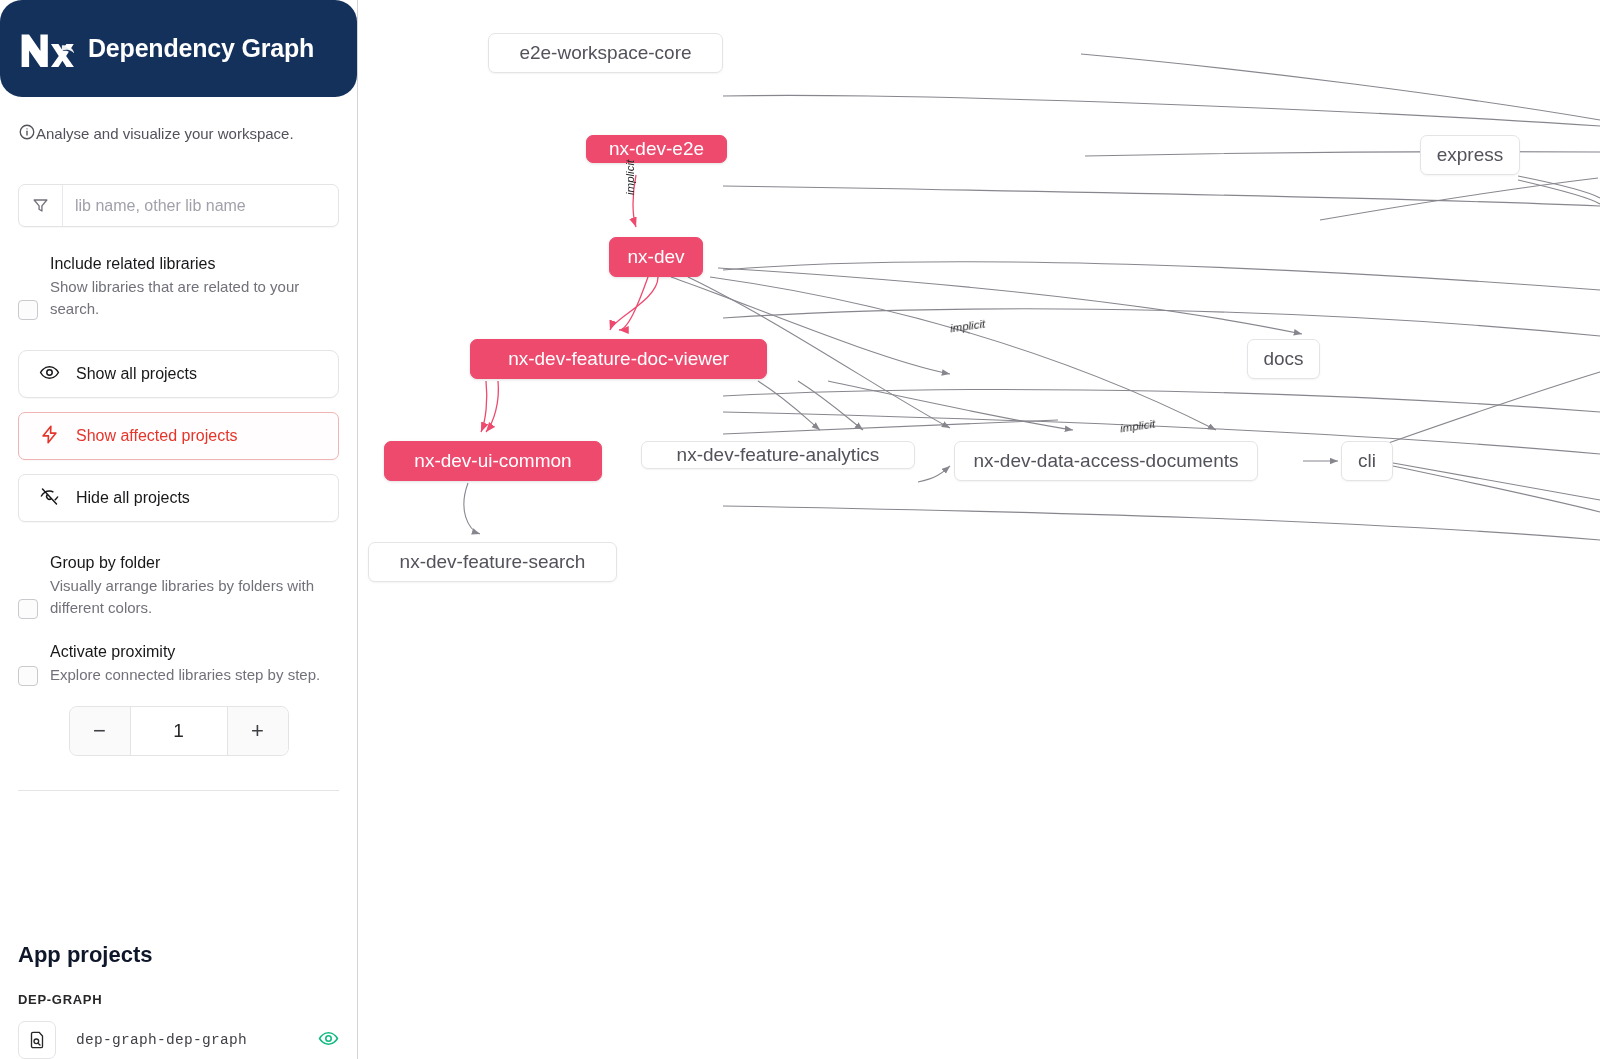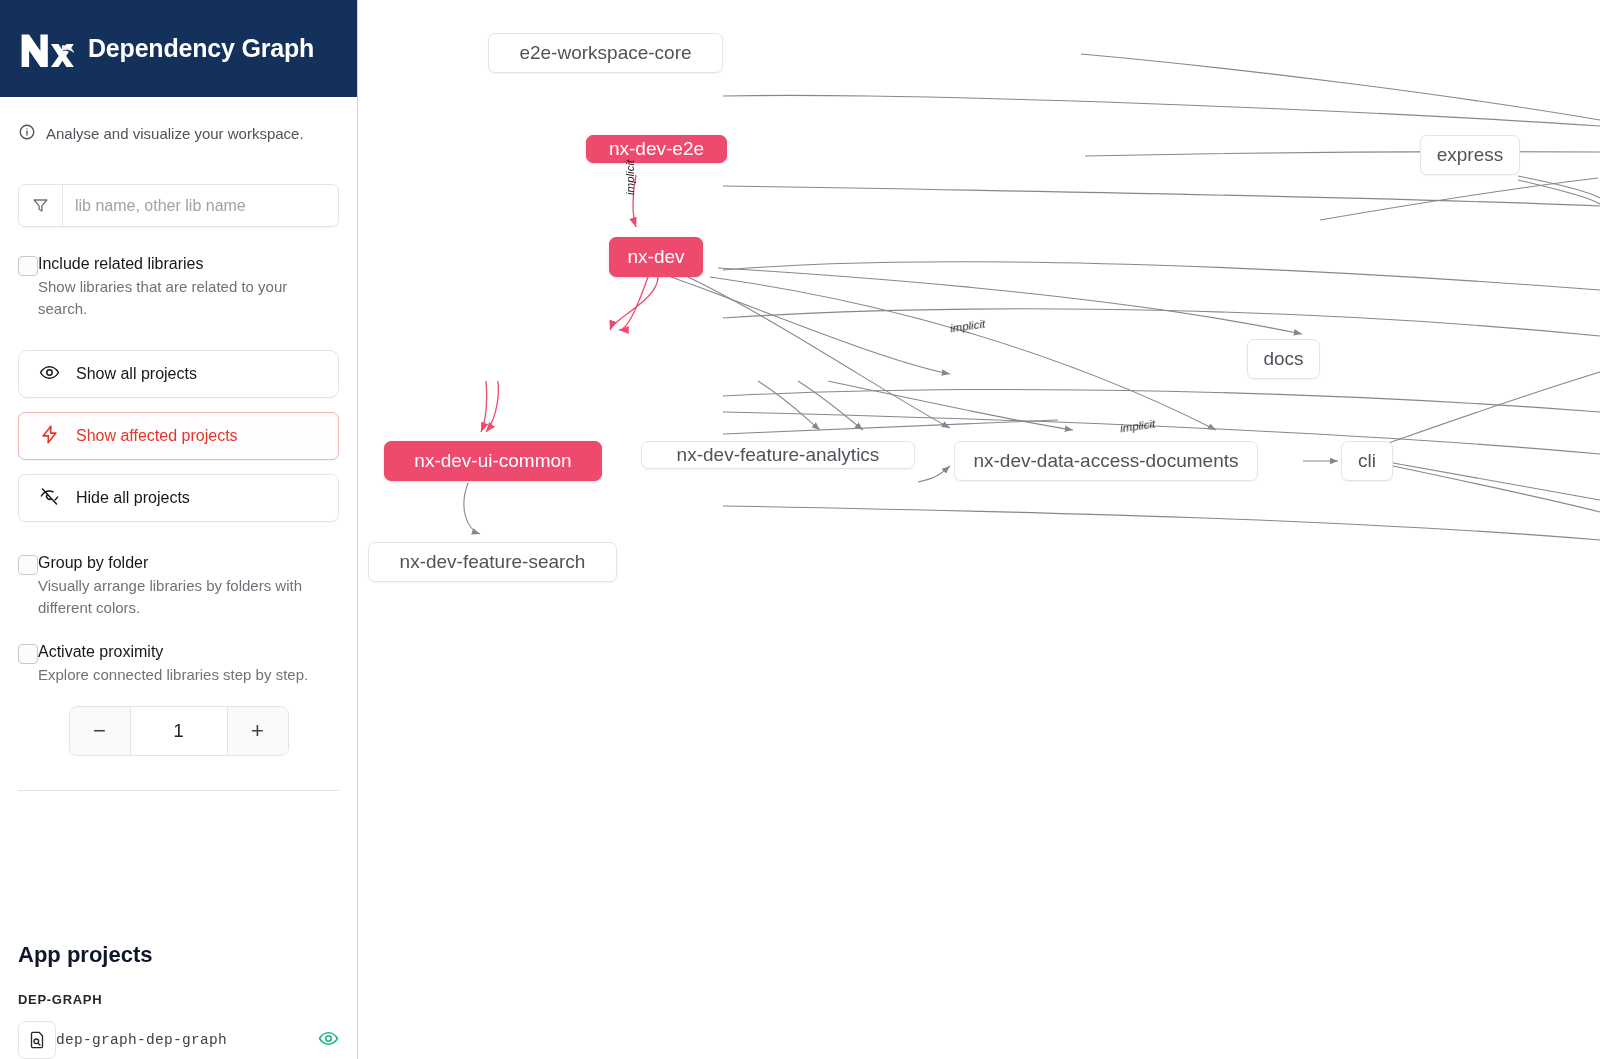--- a/index.html
+++ b/index.html
@@ -19,33 +19,34 @@
     border-right: 1px solid #d4d4d8;
     display: flex; flex-direction: column;
     position: relative;
   }
   .sb-header {
     height: 97px;
     background: #14315c;
     display: flex; align-items: center;
     padding-left: 18px;
     flex: 0 0 97px;
+    border-radius: 22px;
   }
   .nx-logo { width: 56px; height: 46px; flex: 0 0 56px; }
   .sb-title {
     color: #ffffff;
     font-size: 25px;
     font-weight: bold;
     letter-spacing: -0.2px;
     margin-left: 14px;
   }
   .sb-body { padding: 0 18px; flex: 1 1 auto; overflow: hidden; }
 
   .tagline {
-    display: flex; align-items: center; gap: 10px;
+    display: flex; align-items: center; 
     margin-top: 26px;
     color: #52525b; font-size: 15px;
   }
   .tagline svg { flex: 0 0 18px; }
 
   .search-wrap {
     margin-top: 40px;
     height: 43px;
     border: 1px solid #e4e4e7;
     border-radius: 7px;
@@ -59,21 +60,21 @@
     border-right: 1px solid #e9e9ec;
   }
   .search-input {
     flex: 1 1 auto; border: 0; outline: none;
     font-family: "Liberation Sans", sans-serif;
     font-size: 16px; color: #3f3f46;
     padding-left: 12px; background: transparent;
   }
   .search-input::placeholder { color: #a1a1aa; }
 
-  .chk-row { display: flex; gap: 0; margin-top: 26px; }
+  .chk-row { display: flex; gap: 12px; margin-top: 26px; align-items: flex-end; }
   .chk-box {
     width: 20px; height: 20px; flex: 0 0 20px;
     border: 1.5px solid #c9c9ce; border-radius: 4px;
     background: #fcfcfd; margin-top: 3px;
   }
   .chk-label { font-size: 16px; color: #18181b; line-height: 1.33; }
   .chk-desc { font-size: 15px; color: #71717a; line-height: 1.46; margin-top: 2px; }
 
   .btn {
     margin-top: 14px;
@@ -125,21 +126,21 @@
     font-size: 22px; font-weight: bold; color: #0f172a;
     padding: 36px 18px 0 18px;
   }
   .proj-group {
     font-size: 13px; font-weight: bold; color: #27272a;
     letter-spacing: 0.7px; padding: 24px 18px 0 18px;
   }
   .proj-row {
     display: flex; align-items: center;
     padding: 14px 18px 0 18px;
-    gap: 0;
+    gap: 20px;
   }
   .proj-icon {
     width: 38px; height: 38px; flex: 0 0 38px;
     border: 1px solid #e4e4e7; border-radius: 7px;
     background: #fff; display: flex; align-items: center; justify-content: center;
   }
   .proj-name {
     font-family: "Liberation Mono", monospace;
     font-size: 14.5px; color: #3f3f46; flex: 1 1 auto;
     letter-spacing: 0.3px;
@@ -364,20 +365,21 @@
     <div class="node" style="left:130px;top:33px;width:235px;height:40px;">e2e-workspace-core</div>
 
     <div class="node hl" style="left:228px;top:135px;width:141px;height:28px;">nx-dev-e2e</div>
 
     <div class="node" style="left:1062px;top:135px;width:100px;height:40px;">express</div>
 
     <div class="node hl" style="left:251px;top:237px;width:94px;height:40px;">nx-dev</div>
 
     <div class="node" style="left:889px;top:339px;width:73px;height:40px;">docs</div>
 
+    <div class="node hl" style="left:112px;top:339px;width:297px;height:40px;">nx-dev-feature-doc-viewer</div>
 
     <div class="node hl" style="left:26px;top:441px;width:218px;height:40px;">nx-dev-ui-common</div>
 
     <div class="node" style="left:283px;top:441px;width:274px;height:28px;">nx-dev-feature-analytics</div>
 
     <div class="node" style="left:596px;top:441px;width:304px;height:40px;">nx-dev-data-access-documents</div>
 
     <div class="node" style="left:983px;top:441px;width:52px;height:40px;">cli</div>
 
     <div class="node" style="left:10px;top:542px;width:249px;height:40px;">nx-dev-feature-search</div>

